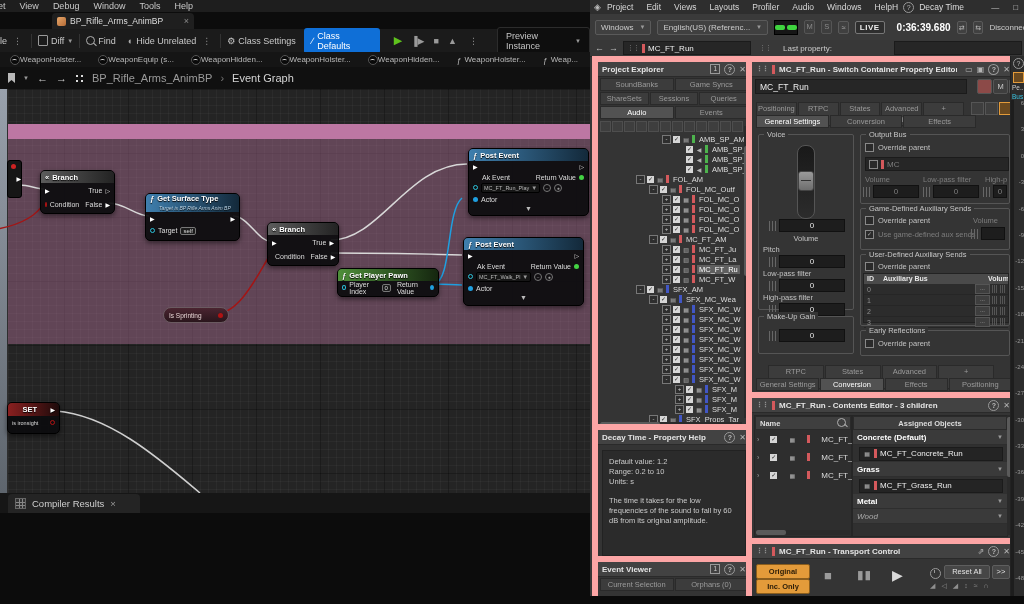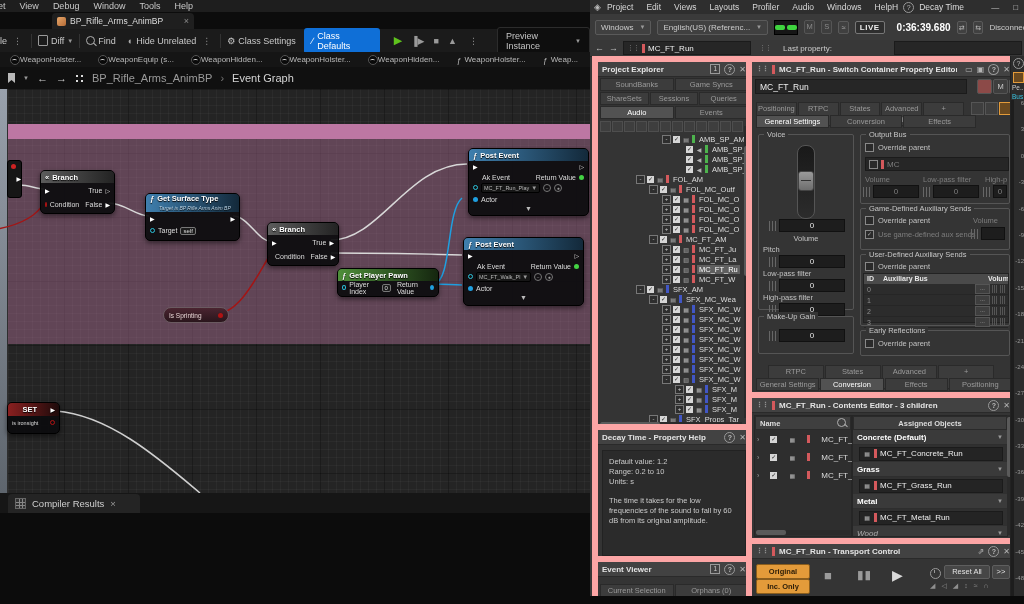--- a/index.html
+++ b/index.html
@@ -799,21 +799,21 @@
     </div>
 
     <div class="panel" style="left:2px;top:556px;width:152px;height:40px">
       <div class="ptitle">
         <span>Event Viewer</span>
           <span class="sp"></span>
         <span class="badge1">1</span>
         <span class="qmark">?</span>
         <span class="tico-btn">✕</span>
       </div>
-      <div class="tabrow" style="margin-top:6px">
+      <div class="tabrow" style="">
           <span class="tabbtn">Current Selection</span>
           <span class="tabbtn">Orphans (0)</span>
         </div>
     </div>
 
     <div class="panel" style="left:156px;top:56px;width:262px;height:336px">
       <div class="ptitle">
         <span class="handle6">⋮⋮</span>
           <span class="redbar"></span>
         <span style="overflow:hidden;white-space:nowrap">MC_FT_Run - Switch Container Property Editor</span>
@@ -1065,27 +1065,20 @@
                   <span>MC_FT_Grass_Run</span>
                 </div>
               </div>
             </div>
             <div class="ao-group">
               <div class="ao-hdr">
                 <span>Metal</span>
                 <span class="sp"></span>
                 <span class="chev">▼</span>
               </div>
-              <div class="ao-obj">
-                <div class="ao-field">
-                  <span class="tico rnd"></span>
-                  <span class="redbar"></span>
-                  <span>MC_FT_Metal_Run</span>
-                </div>
-              </div>
             </div>
             <div class="ao-group empty">
               <div class="ao-hdr">
                 <span>Wood</span>
                 <span class="sp"></span>
                 <span class="chev">▼</span>
               </div>
 
             </div>
           </div>

